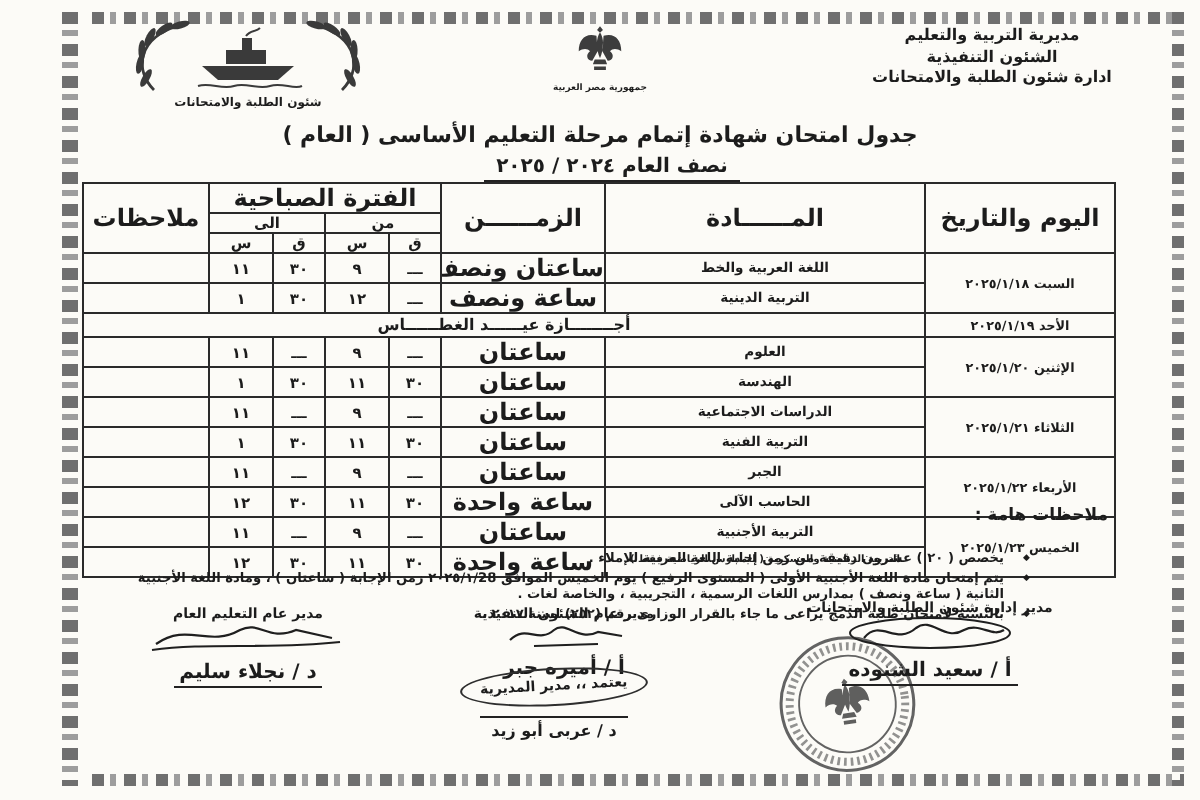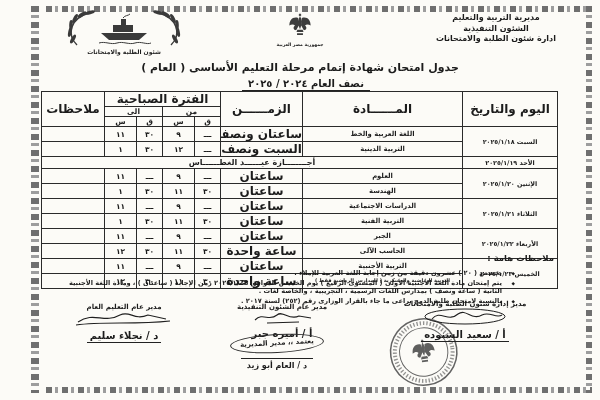--- a/index.html
+++ b/index.html
@@ -30,21 +30,21 @@
   thead th.big{font-size:12px;}
   tbody tr{height:12px;}
   td.day{font-size:6.4px;margin-top:45px;}
   td.subj{font-size:6.8px;}
   td.dur{font-size:12px;}
   td.num{font-size:7.5px;}
   td.sm{font-size:5.1px;white-space:normal;line-height:5.5px;}
   td.holiday{font-size:8px;letter-spacing:1px;}
   
   .notes{position:absolute;top:253px;right:46px;left:58px;font-weight:bold;}
-  .nhead{font-size:8.5px;margin-bottom:6px;}
+  .nhead{font-size:8.5px;margin-bottom:12px;}
   .nitem{font-size:6.6px;line-height:8.6px;text-align:right;padding-right:52px;position:relative;margin-bottom:1px;}
   .nitem .blt{position:absolute;right:39px;top:1px;font-size:4.5px;}
   
   .sig{position:absolute;text-align:center;font-weight:bold;}
   .sig .t{font-size:7px;}
   .sig .n{font-size:10px;display:inline-block;}
   .sig .n.ul{border-bottom:1.2px solid #222;padding:0 3px 1px;}
   .sig svg{display:block;margin:-1px auto -3px auto;}
   .sig1{top:300px;right:40px;width:190px;}
   .sig2{top:303px;right:248px;width:140px;}
@@ -160,21 +160,21 @@
         <td class="subj">اللغة العربية والخط</td>
         <td class="dur">ساعتان ونصف</td>
         <td class="num">ـــ</td>
         <td class="num">٩</td>
         <td class="num">٣٠</td>
         <td class="num">١١</td>
         <td></td>
       </tr>
       <tr>
         <td class="subj">التربية الدينية</td>
-        <td class="dur">السبت ونصف</td>
+        <td class="dur">ساعة ونصف</td>
         <td class="num">ـــ</td>
         <td class="num">١٢</td>
         <td class="num">٣٠</td>
         <td class="num">١</td>
         <td></td>
       </tr>
       <tr>
         <td class="day">الأحد ٢٠٢٥/١/١٩</td>
         <td class="holiday" colspan="7">أجــــــــازة عيــــــد الغطــــــاس</td>
       </tr>
@@ -303,16 +303,16 @@
     <div class="t">مدير عام التعليم العام</div>
     <svg width="100" height="17" viewBox="0 0 100 17">
       <path d="M4 12 C20 1 30 14 46 5 C56 0 60 11 74 5 L92 9 M2 15 C30 11 60 15 96 11" fill="none" stroke="#1f1f1f" stroke-width="1.1"></path>
     </svg>
     <span class="n ul">د / نجلاء سليم</span>
   </div>
 
   <div class="approval">
     <span class="oval">يعتمد ،،  مدير المديرية</span>
     <br>
-    <span class="aname">د / العام أبو زيد</span>
+    <span class="aname">د / عربى أبو زيد</span>
   </div>
 
 </div>
 
 </body></html>

